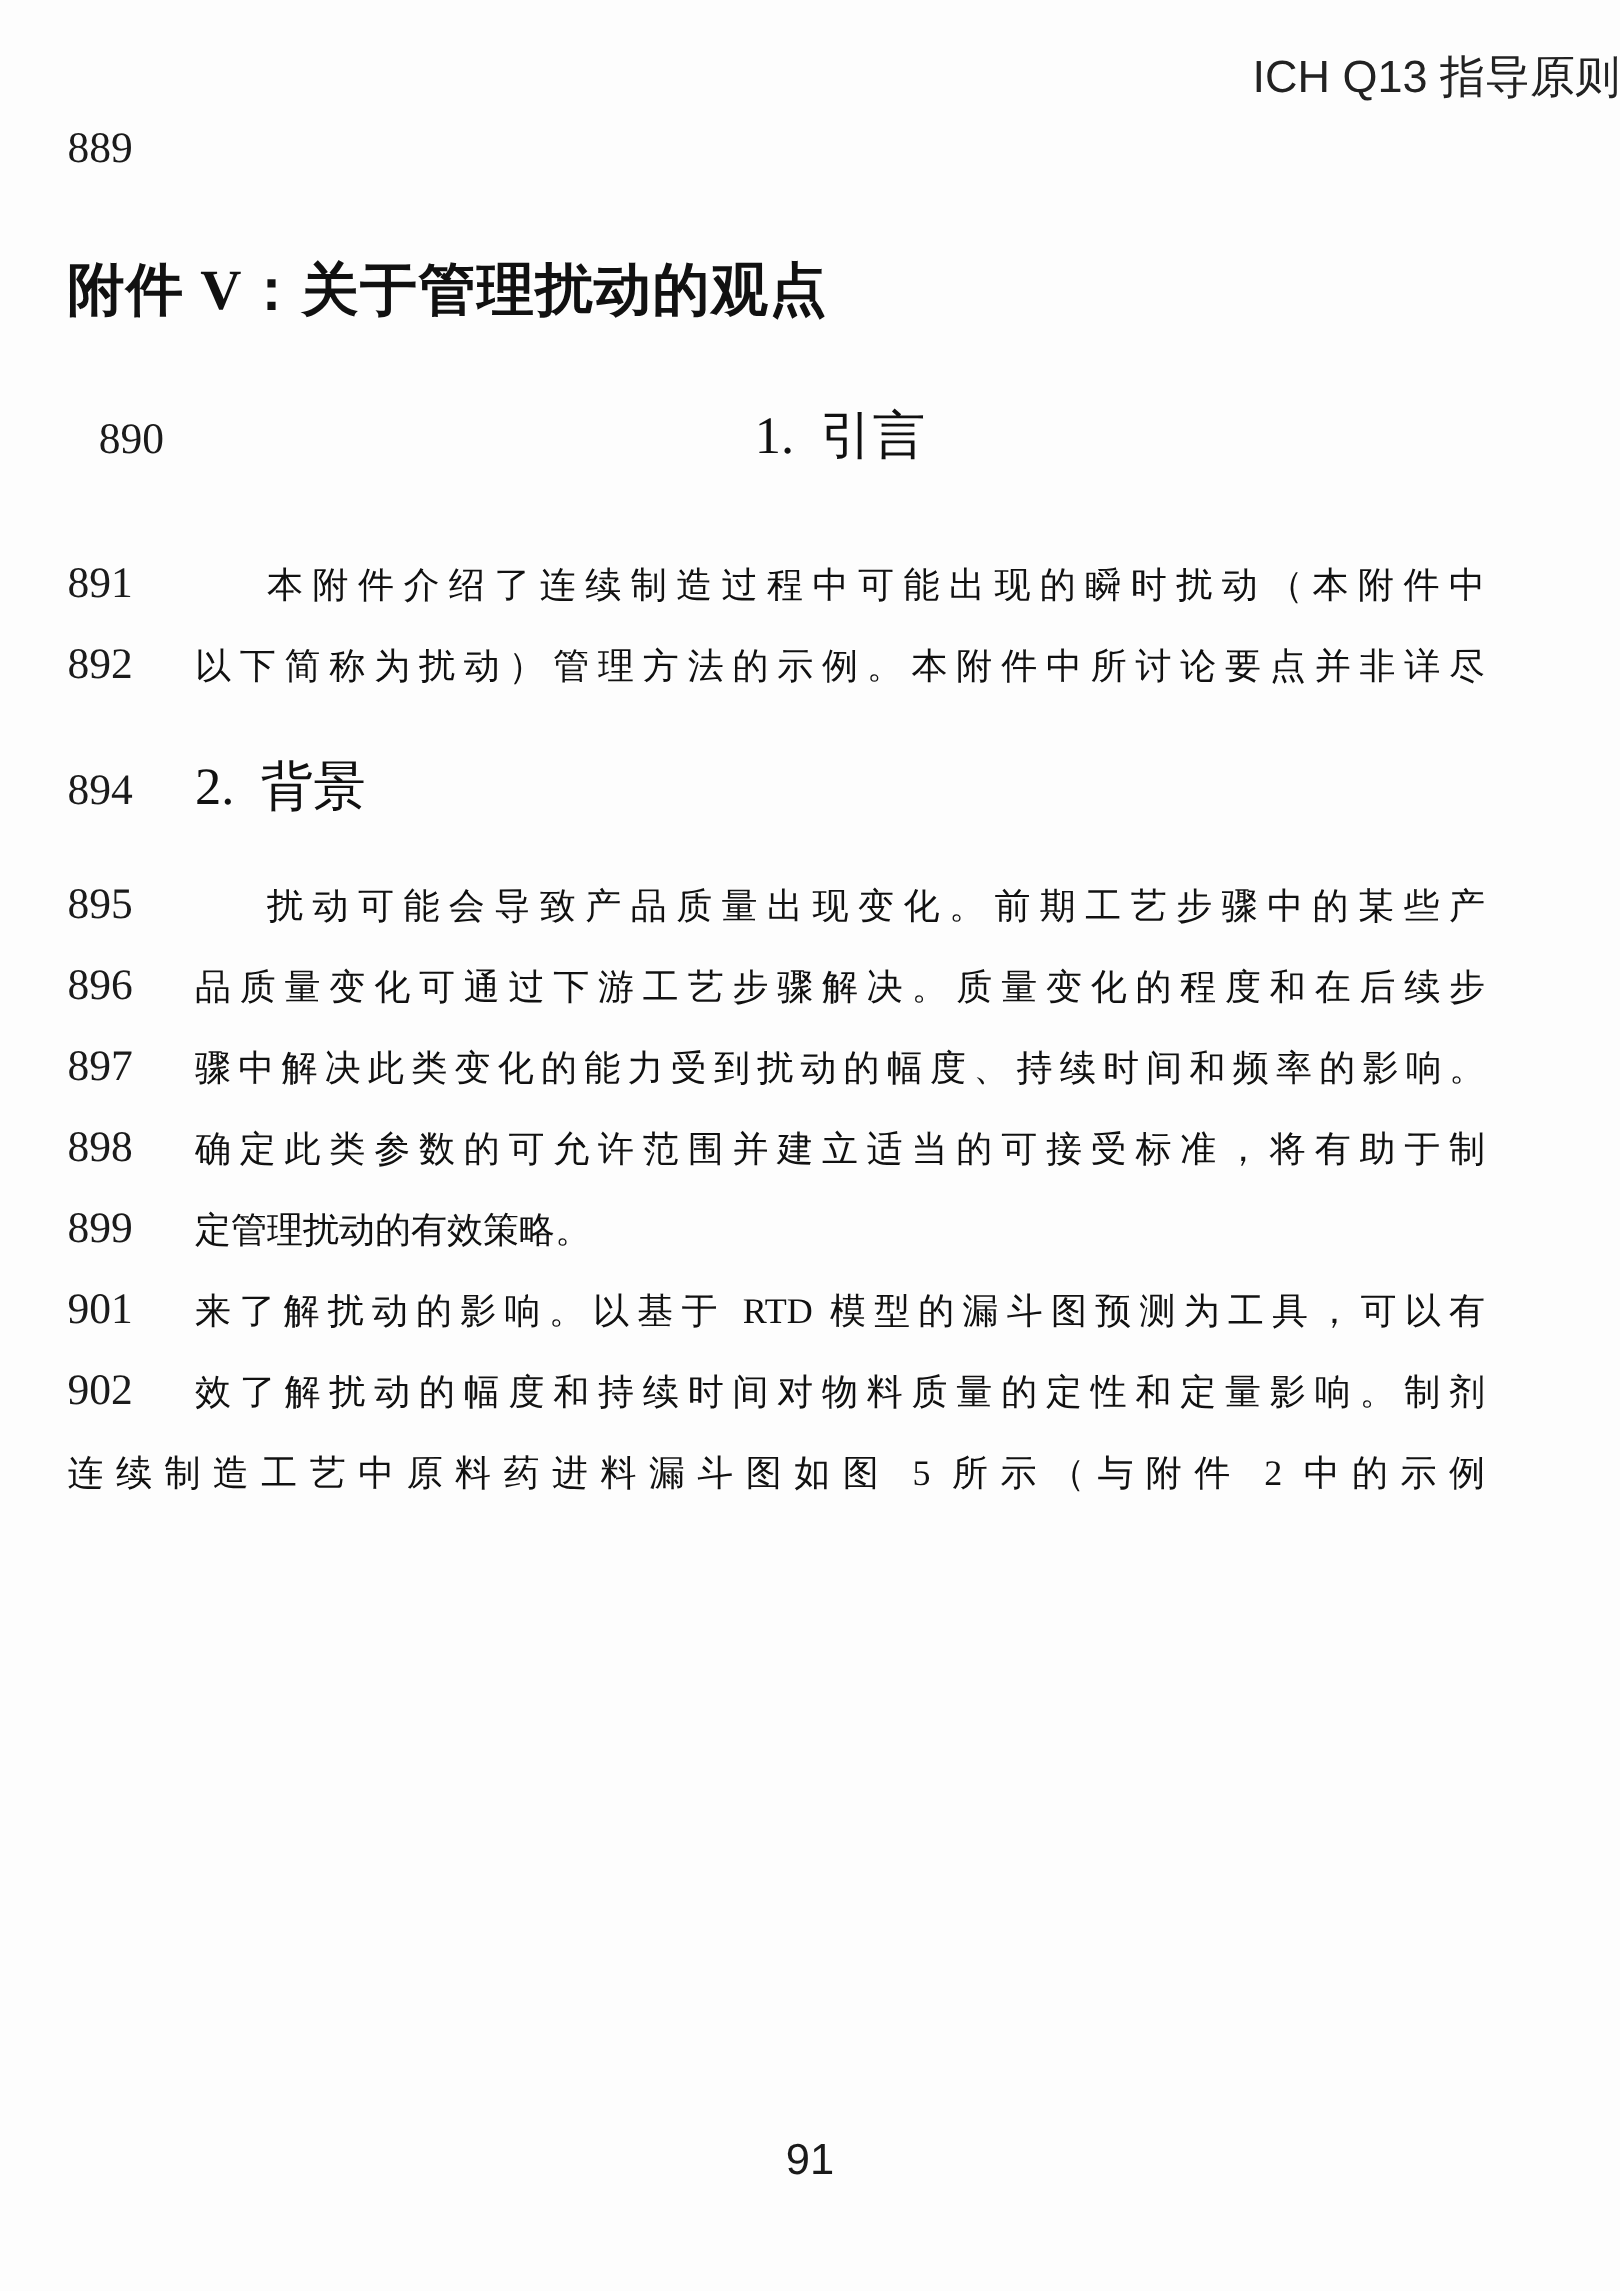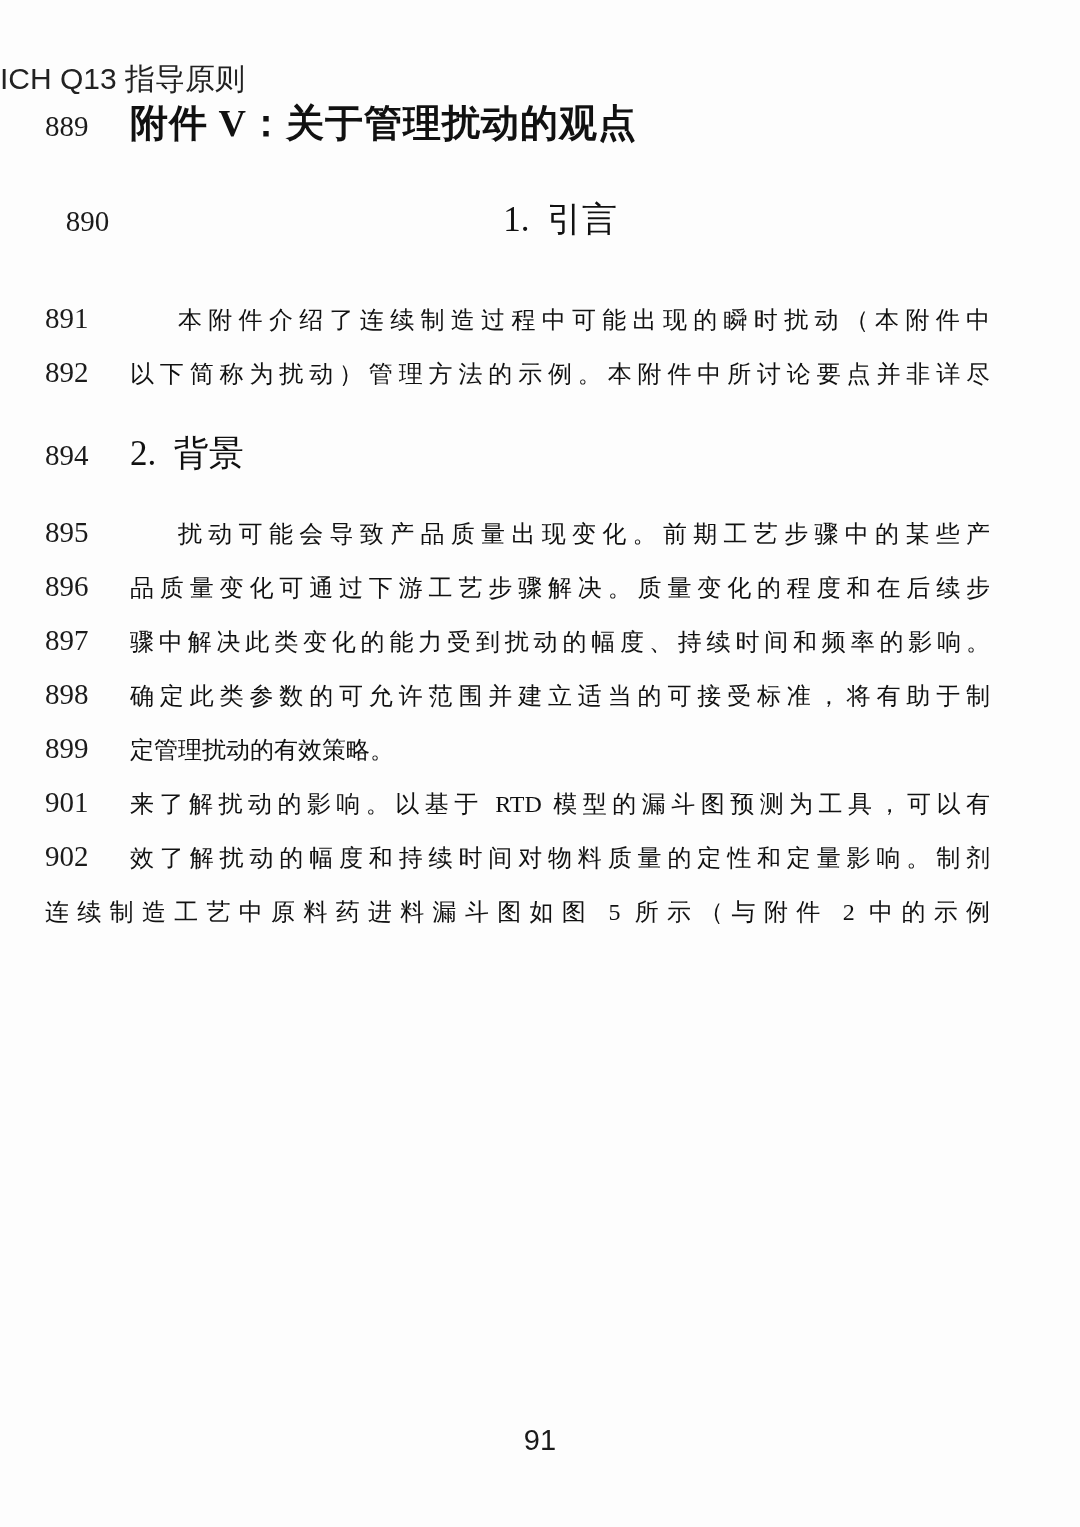--- a/index.html
+++ b/index.html
@@ -11,22 +11,22 @@
     position: relative;
     width: 1080px;
     height: 1527px;
     margin: 0 auto;
     background: #fdfdfd;
     color: #161616;
     overflow: hidden;
     font-family: "Liberation Serif", "DejaVu Serif", serif;
   }
   .page-header {
-    padding-top: 61px;
-    text-align: left;
+    padding-top: 34px;
+    text-align: right;
     font-size: 30px;
     line-height: 36px;
     color: #222;
     font-family: "Liberation Sans", "DejaVu Sans", sans-serif;
   }
   .doc {
     padding: 0 90px 0 45px;
   }
   .row {
     display: flex;
@@ -49,21 +49,21 @@
   }
   
   .row.j .txt {
     text-align: justify;
     text-align-last: justify;
   }
   
   .row.ind .txt {
     text-indent: 2em;
   }
-  .row.h1 { margin-top: 0; }
+  .row.h1 { margin-top: 13px; flex-direction: column; }
   .row.h1 .txt {
     font-size: 38px;
     font-weight: 700;
     line-height: 52px;
     letter-spacing: 1px;
   }
   .row.h2 .txt {
     font-size: 35px;
     font-weight: 400;
     line-height: 50px;

